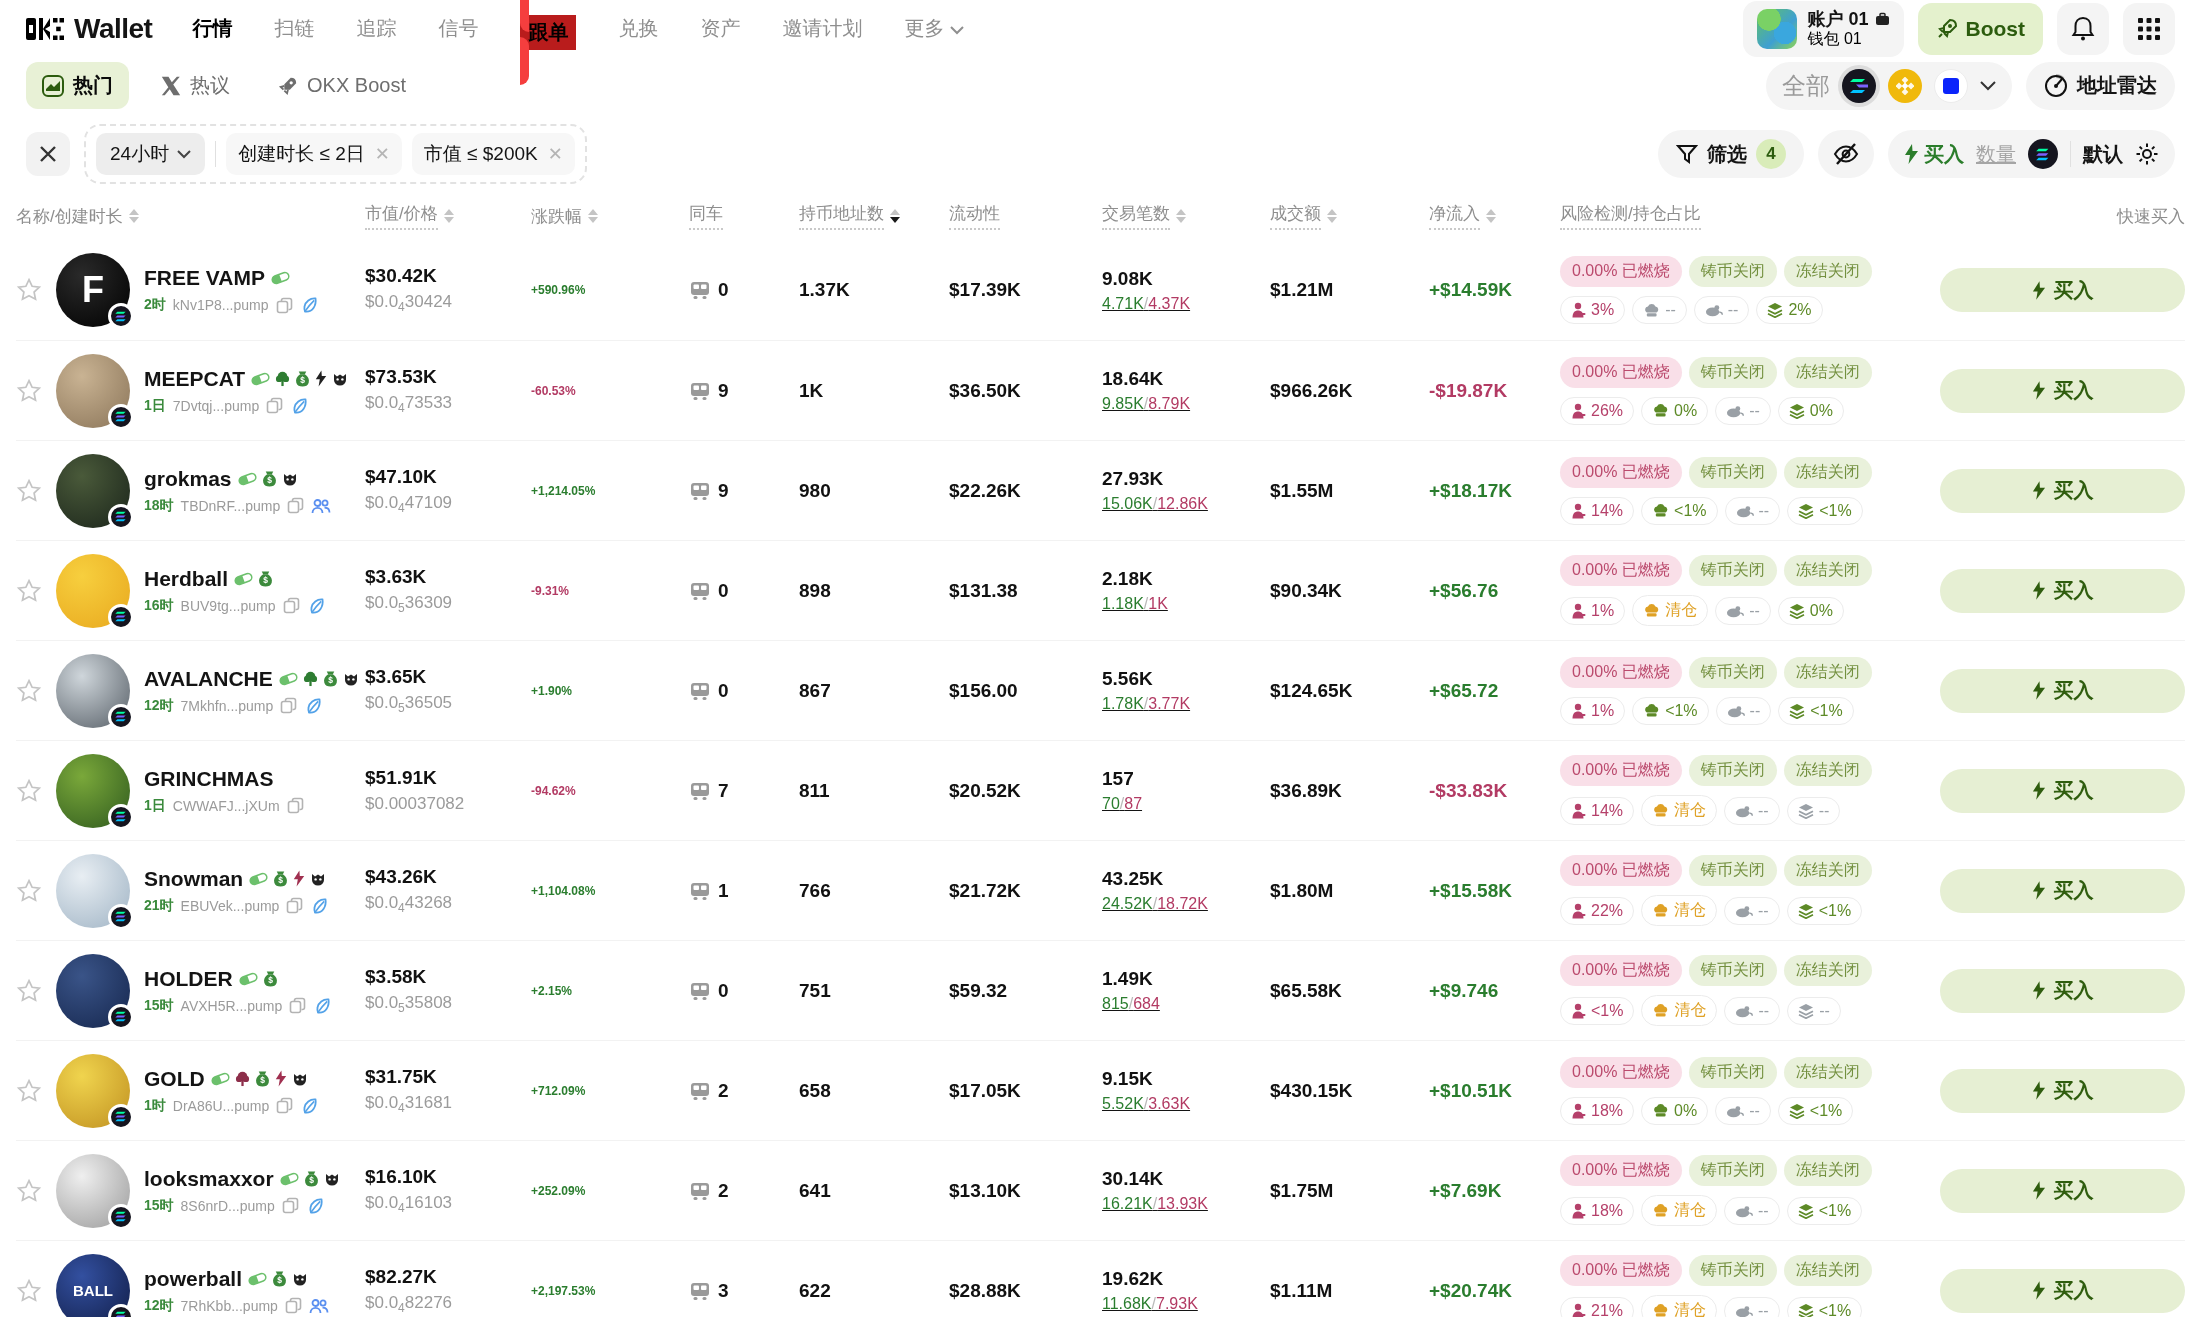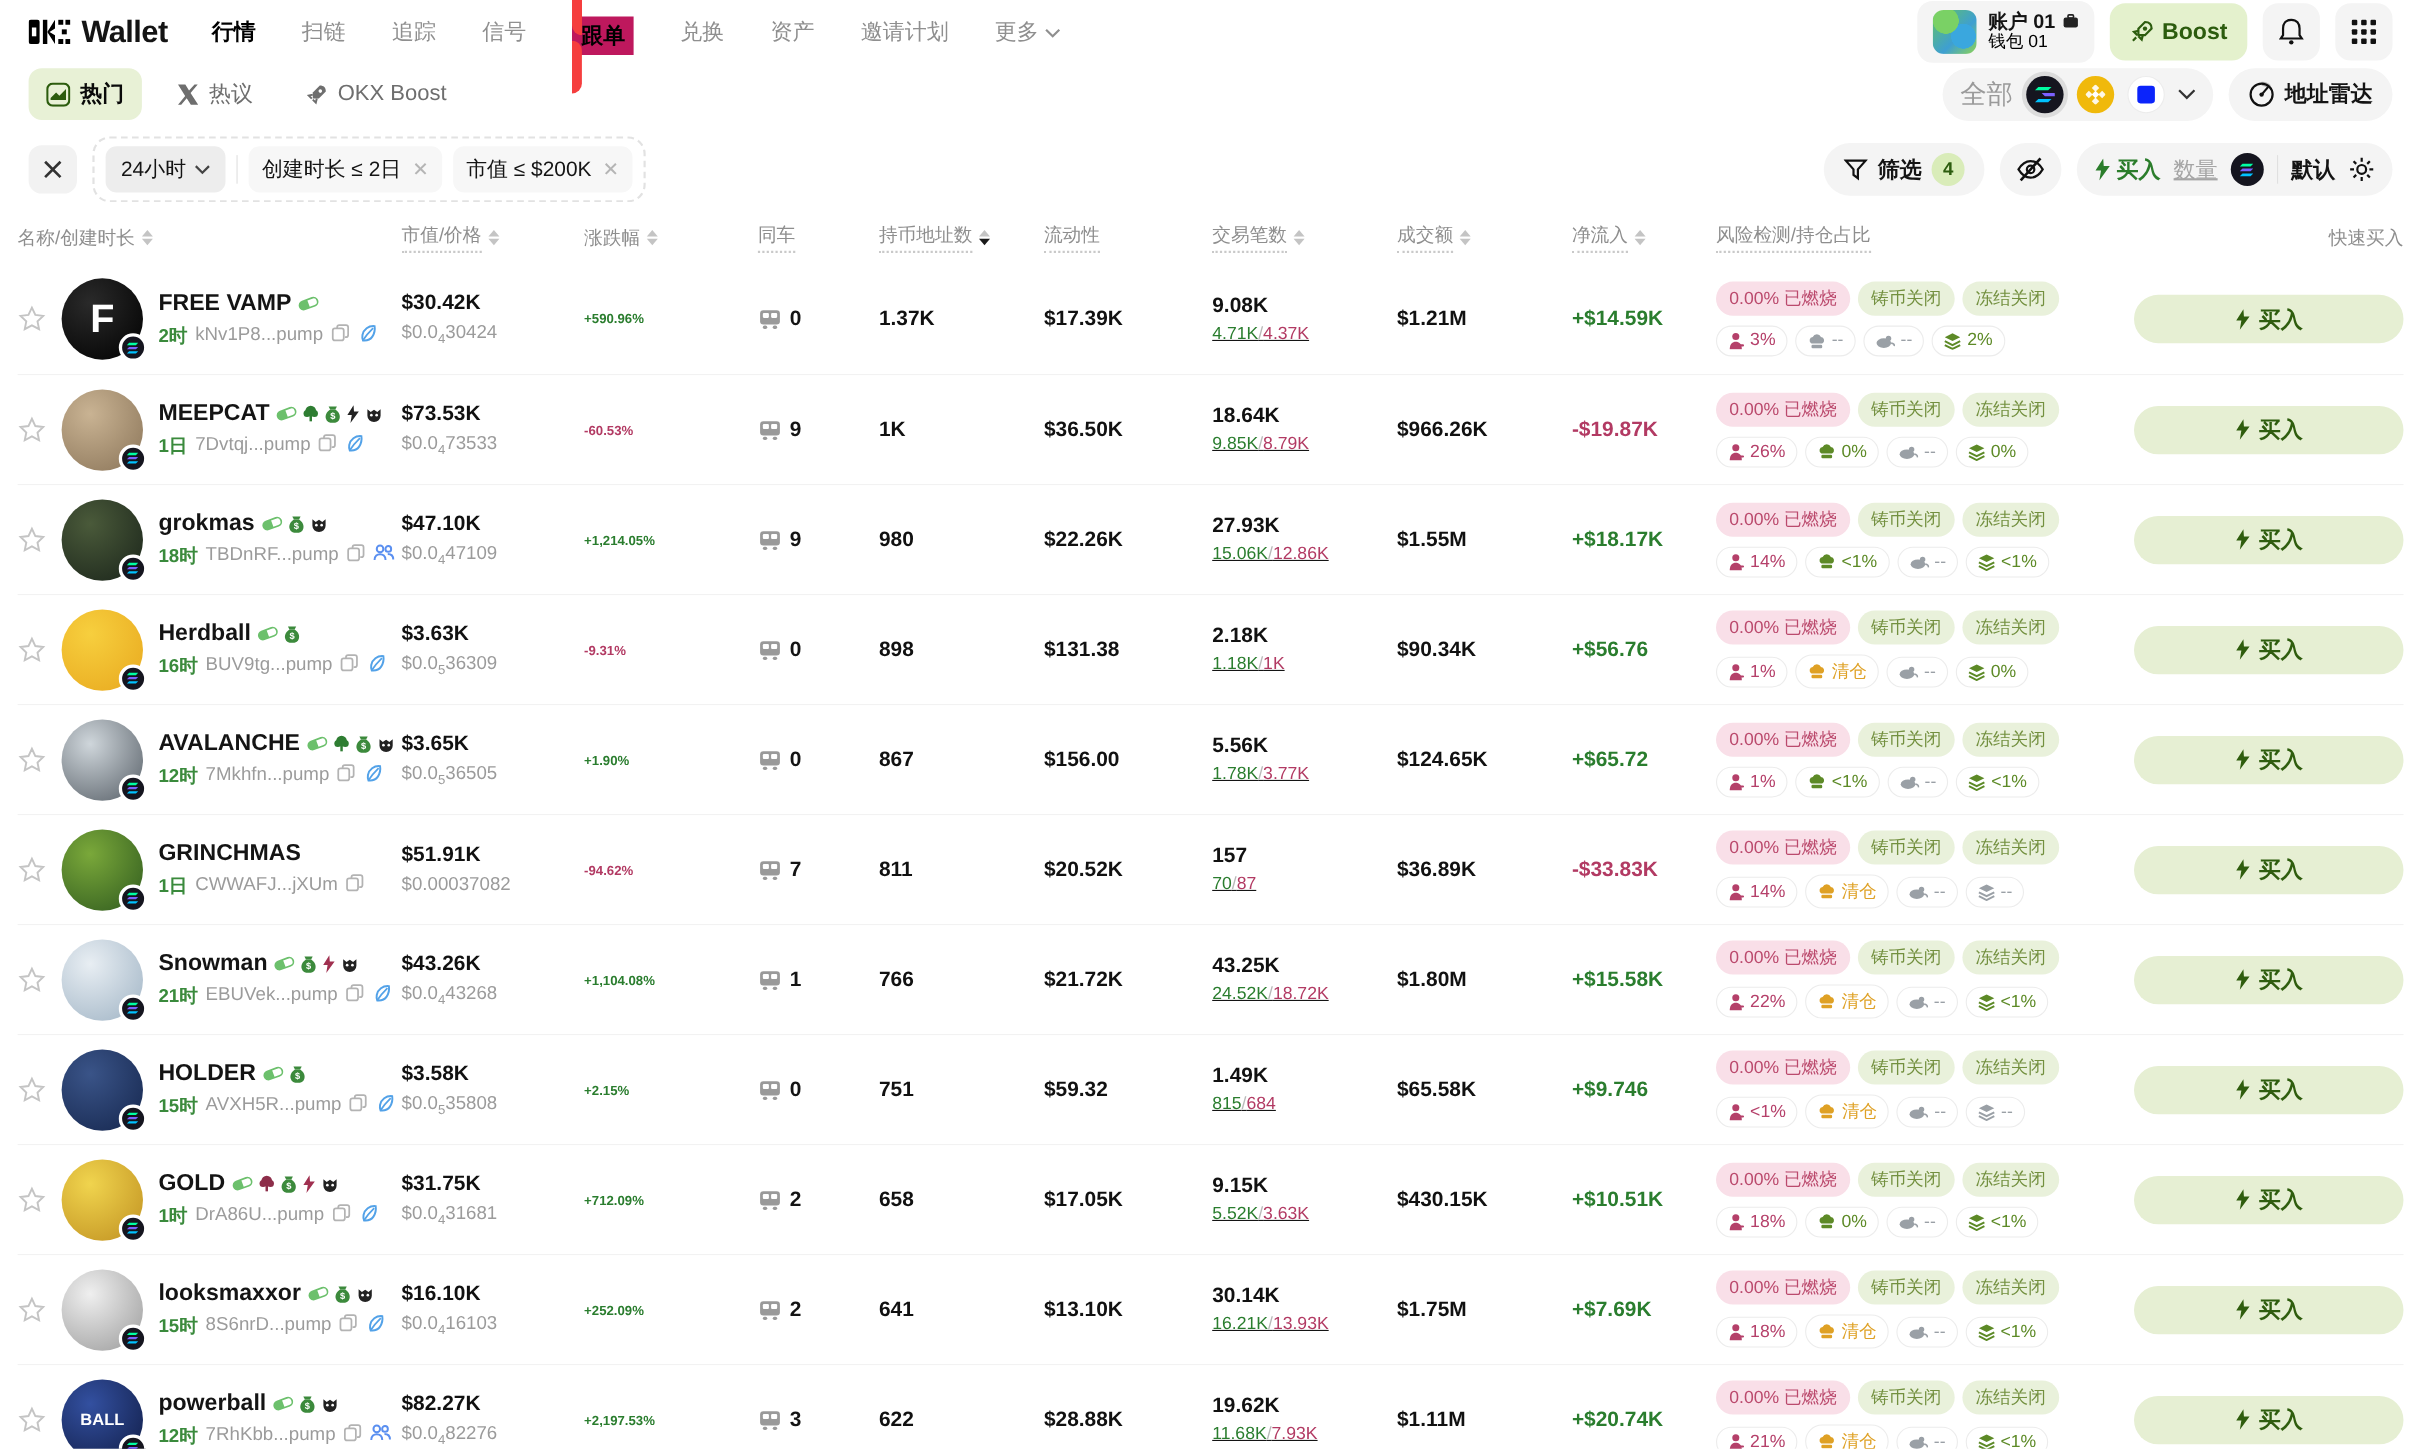--- a/index.html
+++ b/index.html
@@ -9,21 +9,21 @@
 
   
   .topnav { height:57px; display:flex; align-items:center; padding:0 26px; gap:40px; position:relative; background:#fff; }
   .brand { display:flex; align-items:center; gap:10px; }
   .brand-name { font-size:28px; font-weight:700; letter-spacing:-.5px; }
   .nav-items { display:flex; align-items:center; gap:42px; }
   .nav-item { font-size:20px; color:#8f8f8f; cursor:pointer; white-space:nowrap; }
   .nav-item.active { color:#000; font-weight:700; }
   .nav-annot-wrap { position:relative; }
   .red-box { position:relative; top:4px; background:#f53e3e; border-radius:10px; padding:13px 9px 18px; z-index:5; }
-  .red-box .inner { background:#be185d; padding:4px 8px; font-size:20px; font-weight:700; color:#000; display:block; }
+  .red-box .inner { background:#b91c1c; padding:4px 8px; font-size:20px; font-weight:700; color:#000; display:block; }
   .nav-right { margin-left:auto; display:flex; align-items:center; gap:14px; }
   .searchbar { width:420px; height:46px; background:#f4f4f4; border-radius:23px; display:flex; align-items:center; padding:0 12px 0 18px; gap:10px; }
   .searchbar .ph { color:#a9a9a9; font-size:19px; flex:1; }
   .slash-key { background:#e4e4e4; color:#9a9a9a; border-radius:8px; padding:4px 12px; font-size:18px; }
   .account { height:56px; background:#f4f4f4; border-radius:14px; display:flex; align-items:center; gap:10px; padding:0 14px; }
   .acc-avatar { width:40px; height:40px; border-radius:10px; background:
      radial-gradient(circle at 30% 25%,#7ad165 0 28%,transparent 29%),
      radial-gradient(circle at 70% 60%,#3aa7de 0 30%,transparent 31%),
      linear-gradient(135deg,#64c45f,#3e9fd2 60%,#8ed553); }
   .acc-lines { display:flex; flex-direction:column; line-height:1.15; }
@@ -73,21 +73,21 @@
   #rows { padding:0 16px; }
   .row { height:100px; border-top:1px solid #f2f2f2; }
   .row:first-child { border-top:none; }
   .tk { display:flex; align-items:center; gap:14px; }
   .star { color:#c4c4c4; }
   .avatar { width:74px; height:74px; border-radius:50%; position:relative; flex:none;
             display:flex; align-items:center; justify-content:center; font-weight:700; color:#fff; }
   .sol-badge { position:absolute; right:-4px; bottom:-2px; width:26px; height:26px; border-radius:50%; background:#15151f; border:3px solid #fff; display:flex; align-items:center; justify-content:center; }
   .tk-lines { display:flex; flex-direction:column; gap:6px; min-width:0; }
   .tk-name { font-size:21px; font-weight:700; display:flex; align-items:center; gap:6px; white-space:nowrap; }
-  .tk-sub { font-size:17px; display:flex; align-items:flex-start; gap:7px; white-space:nowrap; }
+  .tk-sub { font-size:14px; display:flex; align-items:center; gap:7px; white-space:nowrap; }
   .age { color:#3a8a3c; font-weight:600; }
   .addr { color:#9b9b9b; }
   .cell-main { font-size:19px; font-weight:600; color:#111; }
   .cell-sub { font-size:17px; color:#9b9b9b; margin-top:5px; }
   .cell-sub sub { font-size:12px; }
   .chg { font-size:12px; font-weight:600; }
   .up { color:#2a7d2e; } .down { color:#b23a63; }
   .bus-cell { display:flex; align-items:center; gap:7px; font-size:19px; font-weight:600; }
   .tx-sub { font-size:16px; margin-top:5px;text-decoration:underline; }
   .tx-sub .sep { color:#b9b9b9; }

